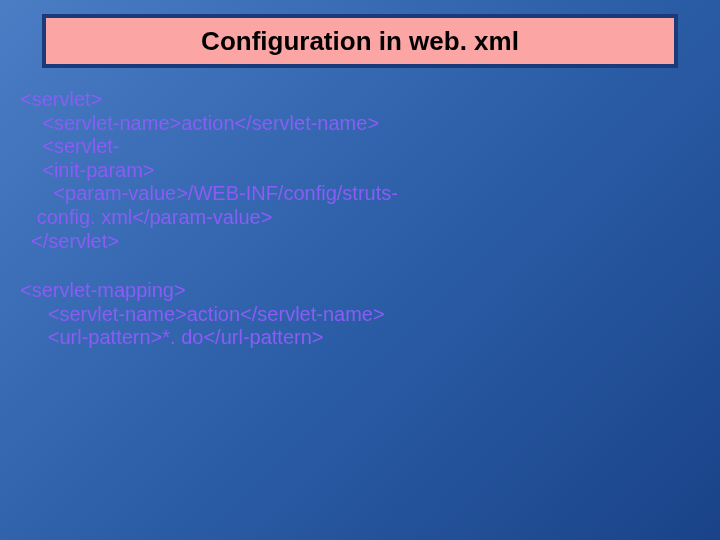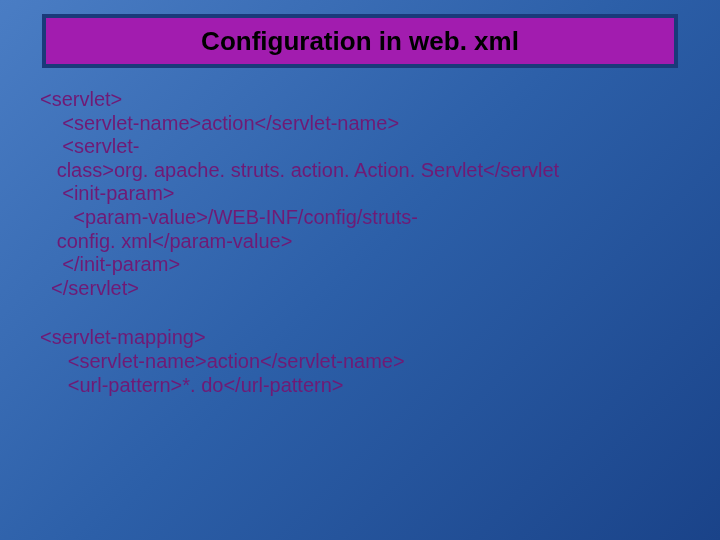--- a/index.html
+++ b/index.html
@@ -10,37 +10,37 @@
       font-family: Arial, Helvetica, sans-serif;
       position: relative;
       overflow: hidden;
     }
     .title-box {
       position: absolute;
       top: 14px;
       left: 42px;
       width: 636px;
       height: 54px;
-      background: #a21caf;
+      background: #fca5a5;
       border: 4px solid #1a3a7a;
       display: flex;
       align-items: center;
       justify-content: center;
     }
     .title-text {
       font-size: 26px;
       font-weight: bold;
       color: #000000;
     }
     .content {
       position: absolute;
       top: 88px;
-      left: 40px;
+      left: 20px;
       right: 32px;
-      color: #701a75;
+      color: #8b5cf6;
       font-size: 20px;
       line-height: 1.18;
     }
     .block1 {
       margin-bottom: 26px;
     }
     .block2 {
       margin-top: 12px;
     }
     .line { white-space: pre; }
@@ -50,25 +50,23 @@
 
 <div class="title-box">
   <div class="title-text">Configuration in web. xml</div>
 </div>
 
 <div class="content">
   <div class="block1">
     <div class="line">&lt;servlet&gt;</div>
     <div class="line">    &lt;servlet-name&gt;action&lt;/servlet-name&gt;</div>
     <div class="line">    &lt;servlet-</div>
-    <div class="line">   class&gt;org. apache. struts. action. Action. Servlet&lt;/servlet</div>
     <div class="line">    &lt;init-param&gt;</div>
     <div class="line">      &lt;param-value&gt;/WEB-INF/config/struts-</div>
     <div class="line">   config. xml&lt;/param-value&gt;</div>
-    <div class="line">    &lt;/init-param&gt;</div>
     <div class="line">  &lt;/servlet&gt;</div>
   </div>
   <div class="block2">
     <div class="line">&lt;servlet-mapping&gt;</div>
     <div class="line">     &lt;servlet-name&gt;action&lt;/servlet-name&gt;</div>
     <div class="line">     &lt;url-pattern&gt;*. do&lt;/url-pattern&gt;</div>
   </div>
 </div>
 
 </body></html>

